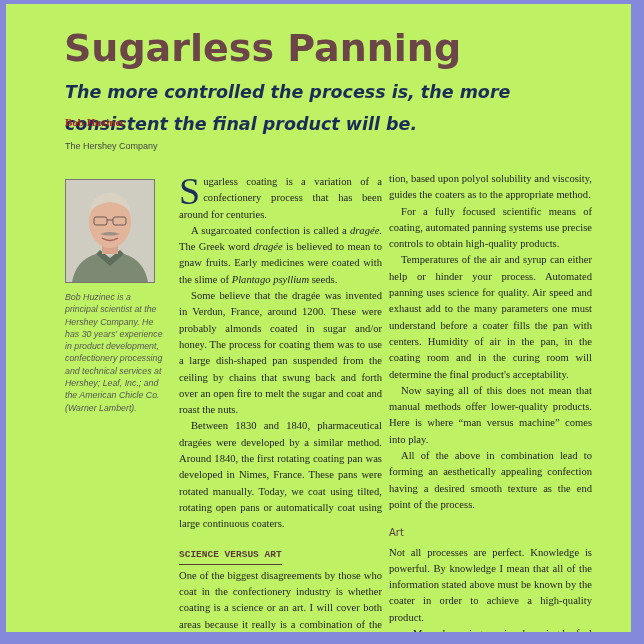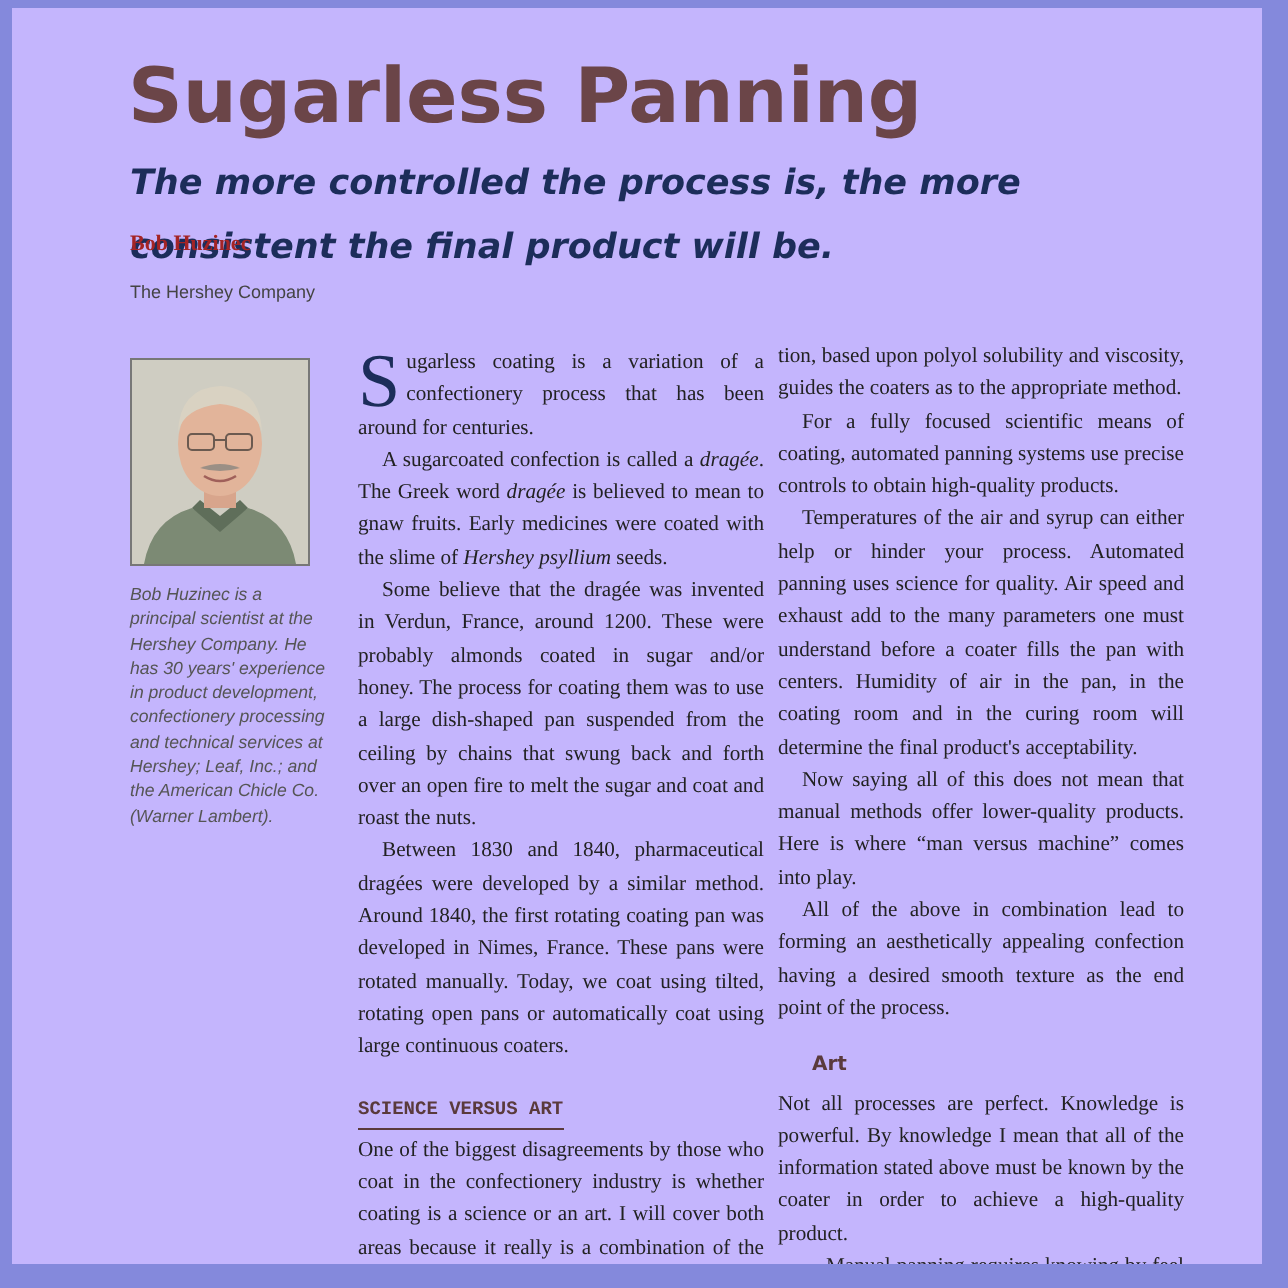--- a/index.html
+++ b/index.html
@@ -4,21 +4,21 @@
 <style>
   html, body { margin: 0; padding: 0; }
   body {
     width: 644px; height: 644px; overflow: hidden;
     background: #8489dc;
     position: relative;
     font-family: "Liberation Serif", serif;
   }
   .page {
     position: absolute; left: 6px; top: 4px; width: 625px; height: 628px;
-    background: #c4b5fd; overflow: hidden;
+    background: #bef264; overflow: hidden;
   }
   .title {
     position: absolute; left: 58px; top: 22px;
     font-family: "DejaVu Sans", sans-serif; font-weight: bold;
     font-size: 38px; color: #6b4548; letter-spacing: 0px; margin: 0;
     white-space: nowrap;
   }
   .subtitle {
     position: absolute; left: 59px; top: 72px; width: 470px;
     font-family: "DejaVu Sans", sans-serif; font-weight: bold; font-style: italic;
@@ -55,22 +55,22 @@
   .dropcap {
     float: left; font-size: 38px; line-height: 30px; color: #1c2d5a;
     margin: 2px 3px 0 0; font-family: "Liberation Serif", serif;
   }
   .section-head {
     font-family: Liberation Mono, monospace; font-weight: bold; font-size: 9.5px;
     color: #5a3a3c; margin: 14px 0 3px 0; text-indent: 0;
     border-bottom: 1.3px solid #5a3a3c; display: inline-block; padding-bottom: 1px;
   }
   .sub-head {
-    font-family: "DejaVu Sans", sans-serif; font-weight: bold; font-size: 10px;
-    color: #5a3a3c; margin: 12px 0 3px 17px;
+    font-family: "DejaVu Sans", sans-serif; font-weight: normal; font-size: 10px;
+    color: #5a3a3c; margin: 12px 0 3px 0;
   }
   i { font-style: italic; }
 </style>
 </head>
 <body>
 
 <div class="page">
   <h1 class="title">Sugarless Panning</h1>
   <h2 class="subtitle">The more controlled the process is, the more consistent the final product will be.</h2>
   <div class="author">Bob Huzinec</div>
@@ -91,21 +91,21 @@
       <path d="M36 58 Q44 63 52 58" fill="none" stroke="#a0605a" stroke-width="1.3"></path>
     </svg>
   </div>
 
   <div class="caption">
     <p>Bob Huzinec is a principal scientist at the Hershey Company. He has 30 years' experience in product development, confectionery processing and technical services at Hershey; Leaf, Inc.; and the American Chicle Co. (Warner Lambert).</p>
   </div>
 
   <div class="col col1">
     <p class="noindent"><span class="dropcap">S</span><span>ugarless coating is a variation of a confectionery process that has been around for centuries.</span></p>
-    <p><span>A sugarcoated confection is called a </span><i>dragée</i><span>. The Greek word </span><i>dragée</i><span> is believed to mean to gnaw fruits. Early medicines were coated with the slime of </span><i>Hershey psyllium</i><span> seeds.</span></p>
+    <p><span>A sugarcoated confection is called a </span><i>dragée</i><span>. The Greek word </span><i>dragée</i><span> is believed to mean to gnaw fruits. Early medicines were coated with the slime of </span><i>Plantago psyllium</i><span> seeds.</span></p>
     <p>Some believe that the dragée was invented in Verdun, France, around 1200. These were probably almonds coated in sugar and/or honey. The process for coating them was to use a large dish-shaped pan suspended from the ceiling by chains that swung back and forth over an open fire to melt the sugar and coat and roast the nuts.</p>
     <p>Between 1830 and 1840, pharmaceutical dragées were developed by a similar method. Around 1840, the first rotating coating pan was developed in Nimes, France. These pans were rotated manually. Today, we coat using tilted, rotating open pans or automatically coat using large continuous coaters.</p>
     <div class="section-head">SCIENCE VERSUS ART</div>
     <p class="noindent">One of the biggest disagreements by those who coat in the confectionery industry is whether coating is a science or an art. I will cover both areas because it really is a combination of the two.</p>
     
   </div>
 
   <div class="col col2">
     <p class="noindent">tion, based upon polyol solubility and viscosity, guides the coaters as to the appropriate method.</p>
     <p>For a fully focused scientific means of coating, automated panning systems use precise controls to obtain high-quality products.</p>

